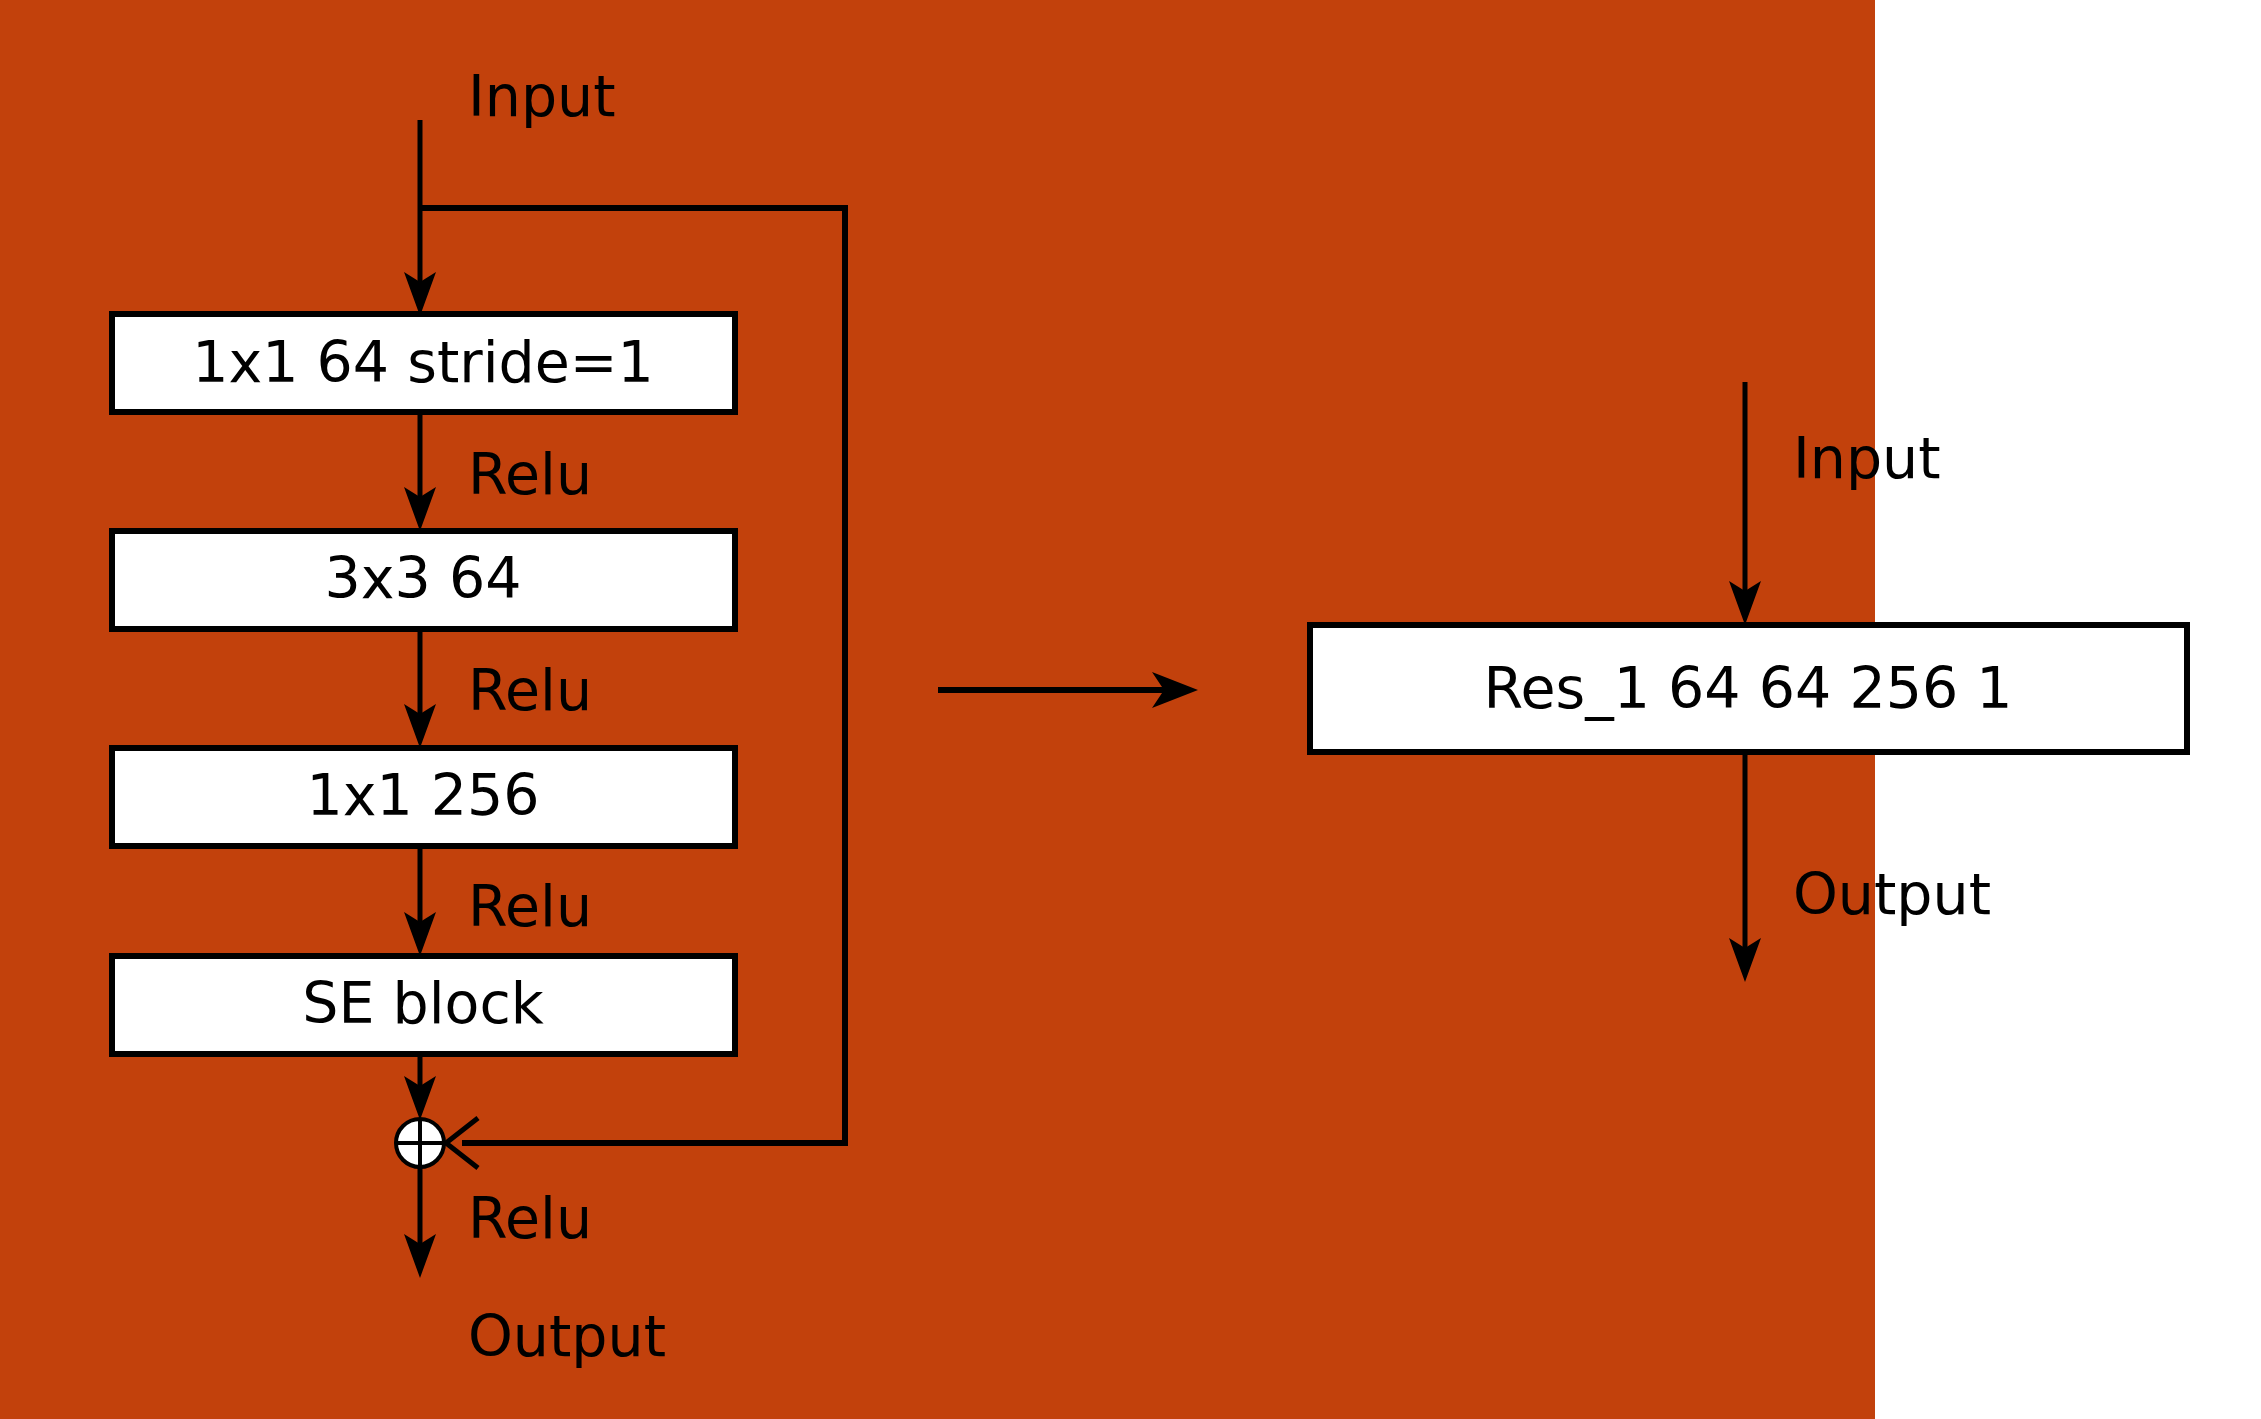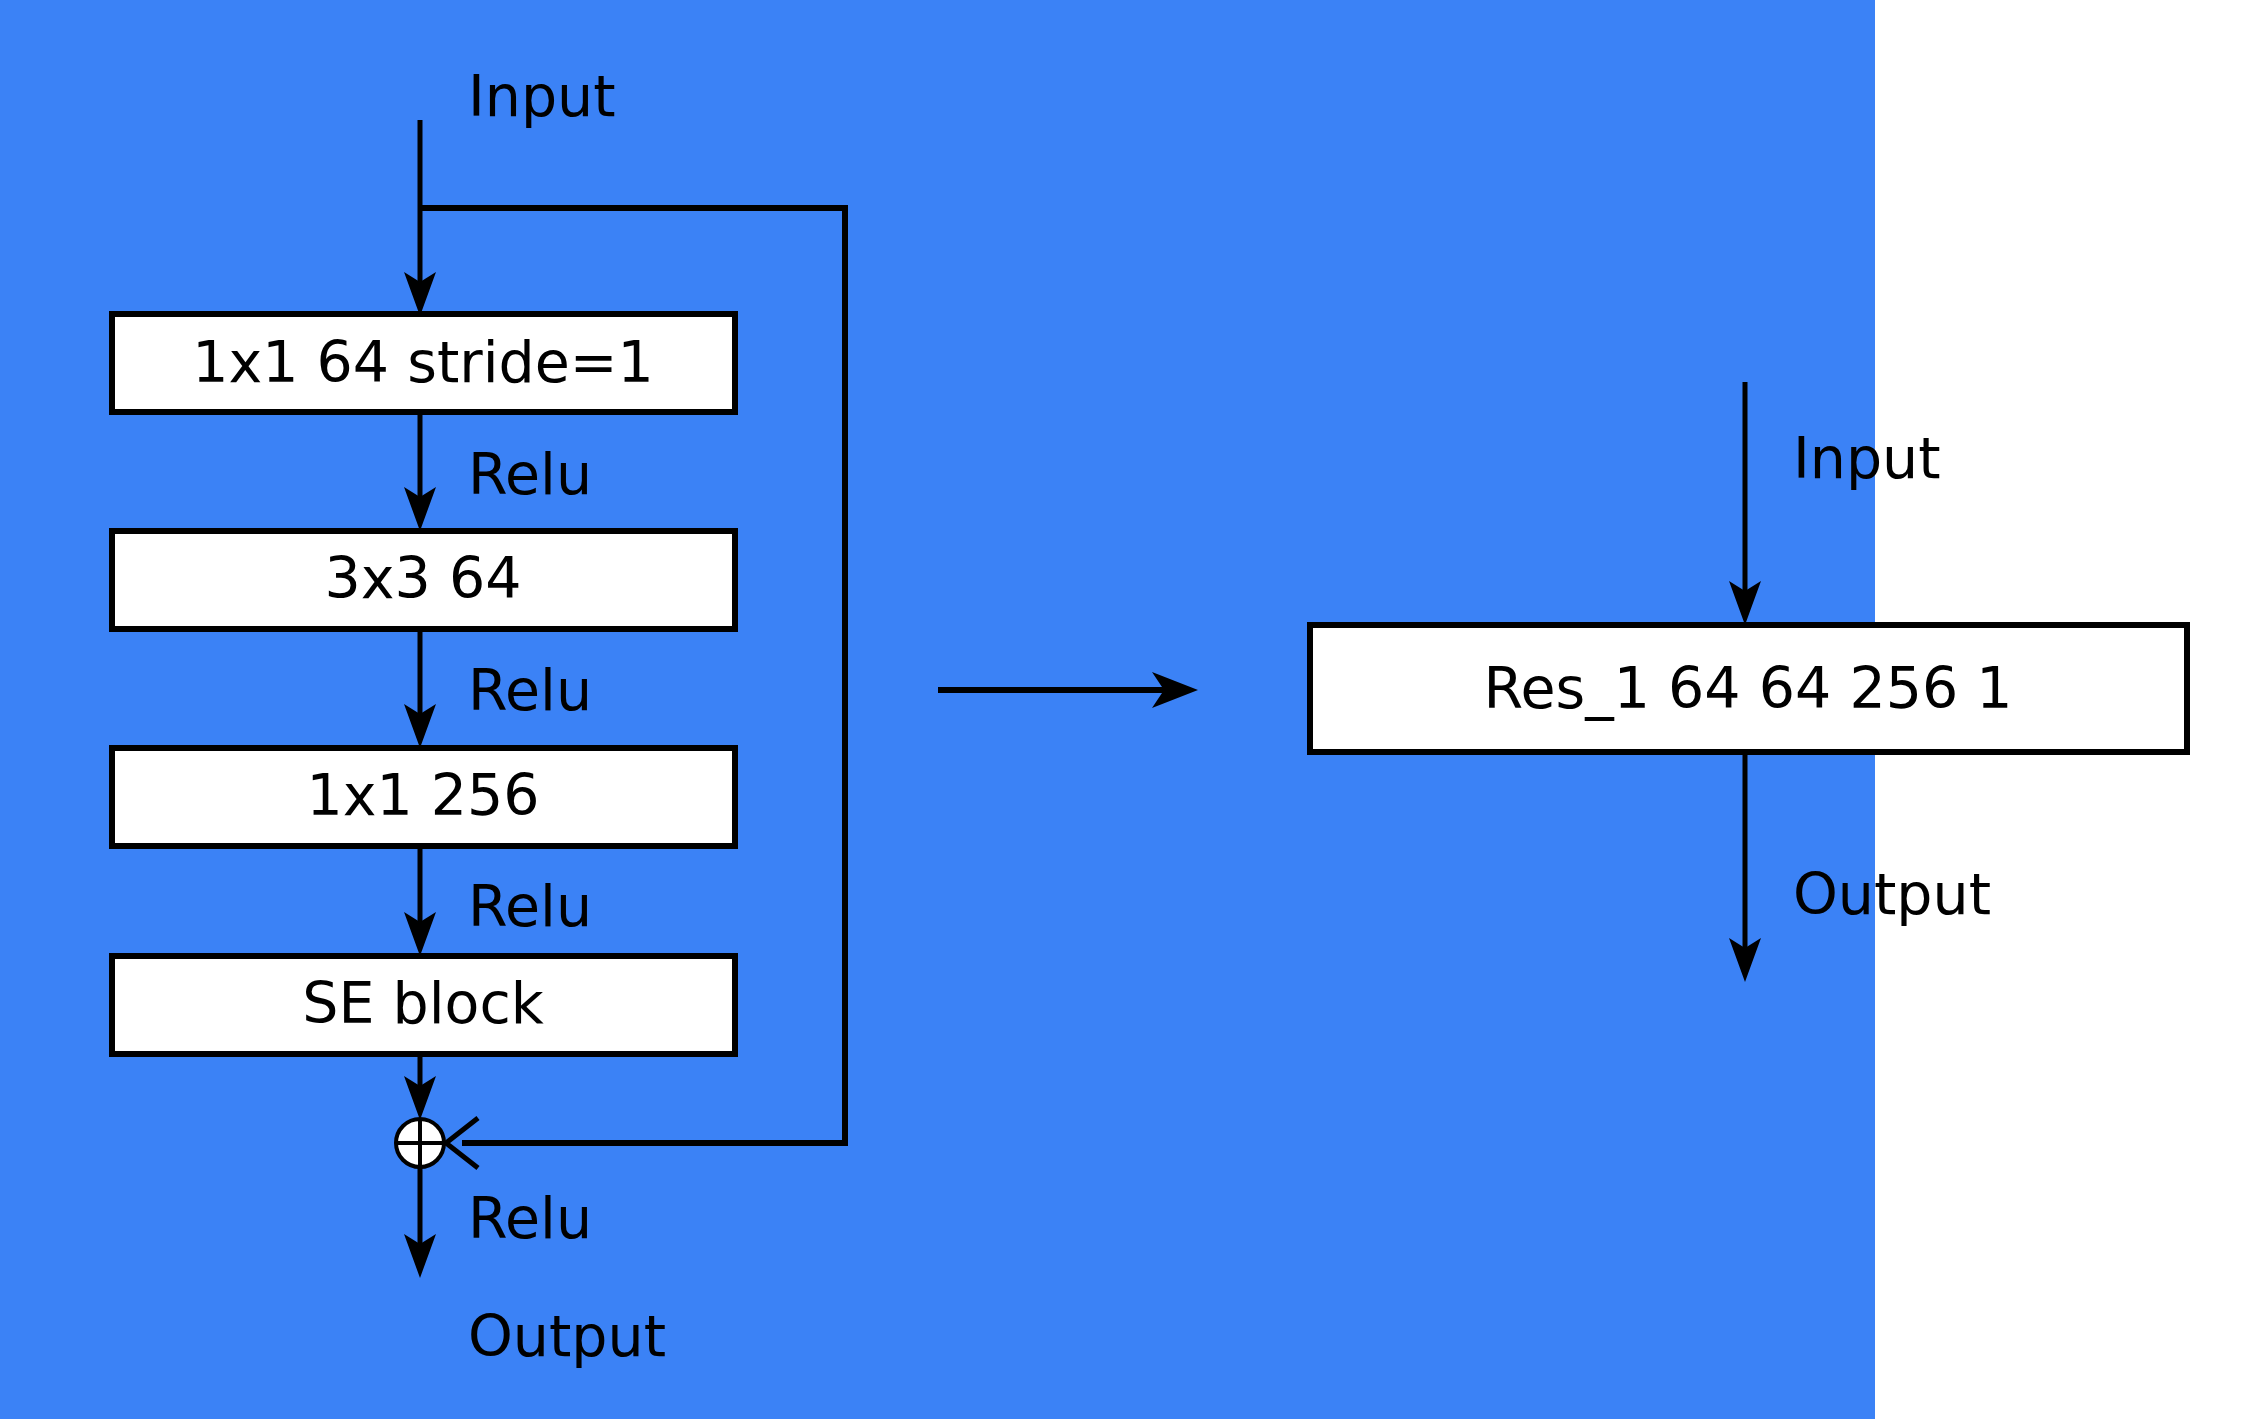--- a/index.html
+++ b/index.html
@@ -10,21 +10,21 @@
   body {
     width: 2261px;
     height: 1419px;
     overflow: hidden;
     font-family: "DejaVu Sans", sans-serif;
   }
   #diagram-root {
     position: relative;
     width: 1875px;
     height: 1419px;
-    background: #3b82f6;
+    background: #c2410c;
   }
   svg.diagram {
     display: block;
     width: 2261px;
     height: 1419px;
   }
   .box-rect {
     fill: #ffffff;
     stroke: #000000;
     stroke-width: 6;

